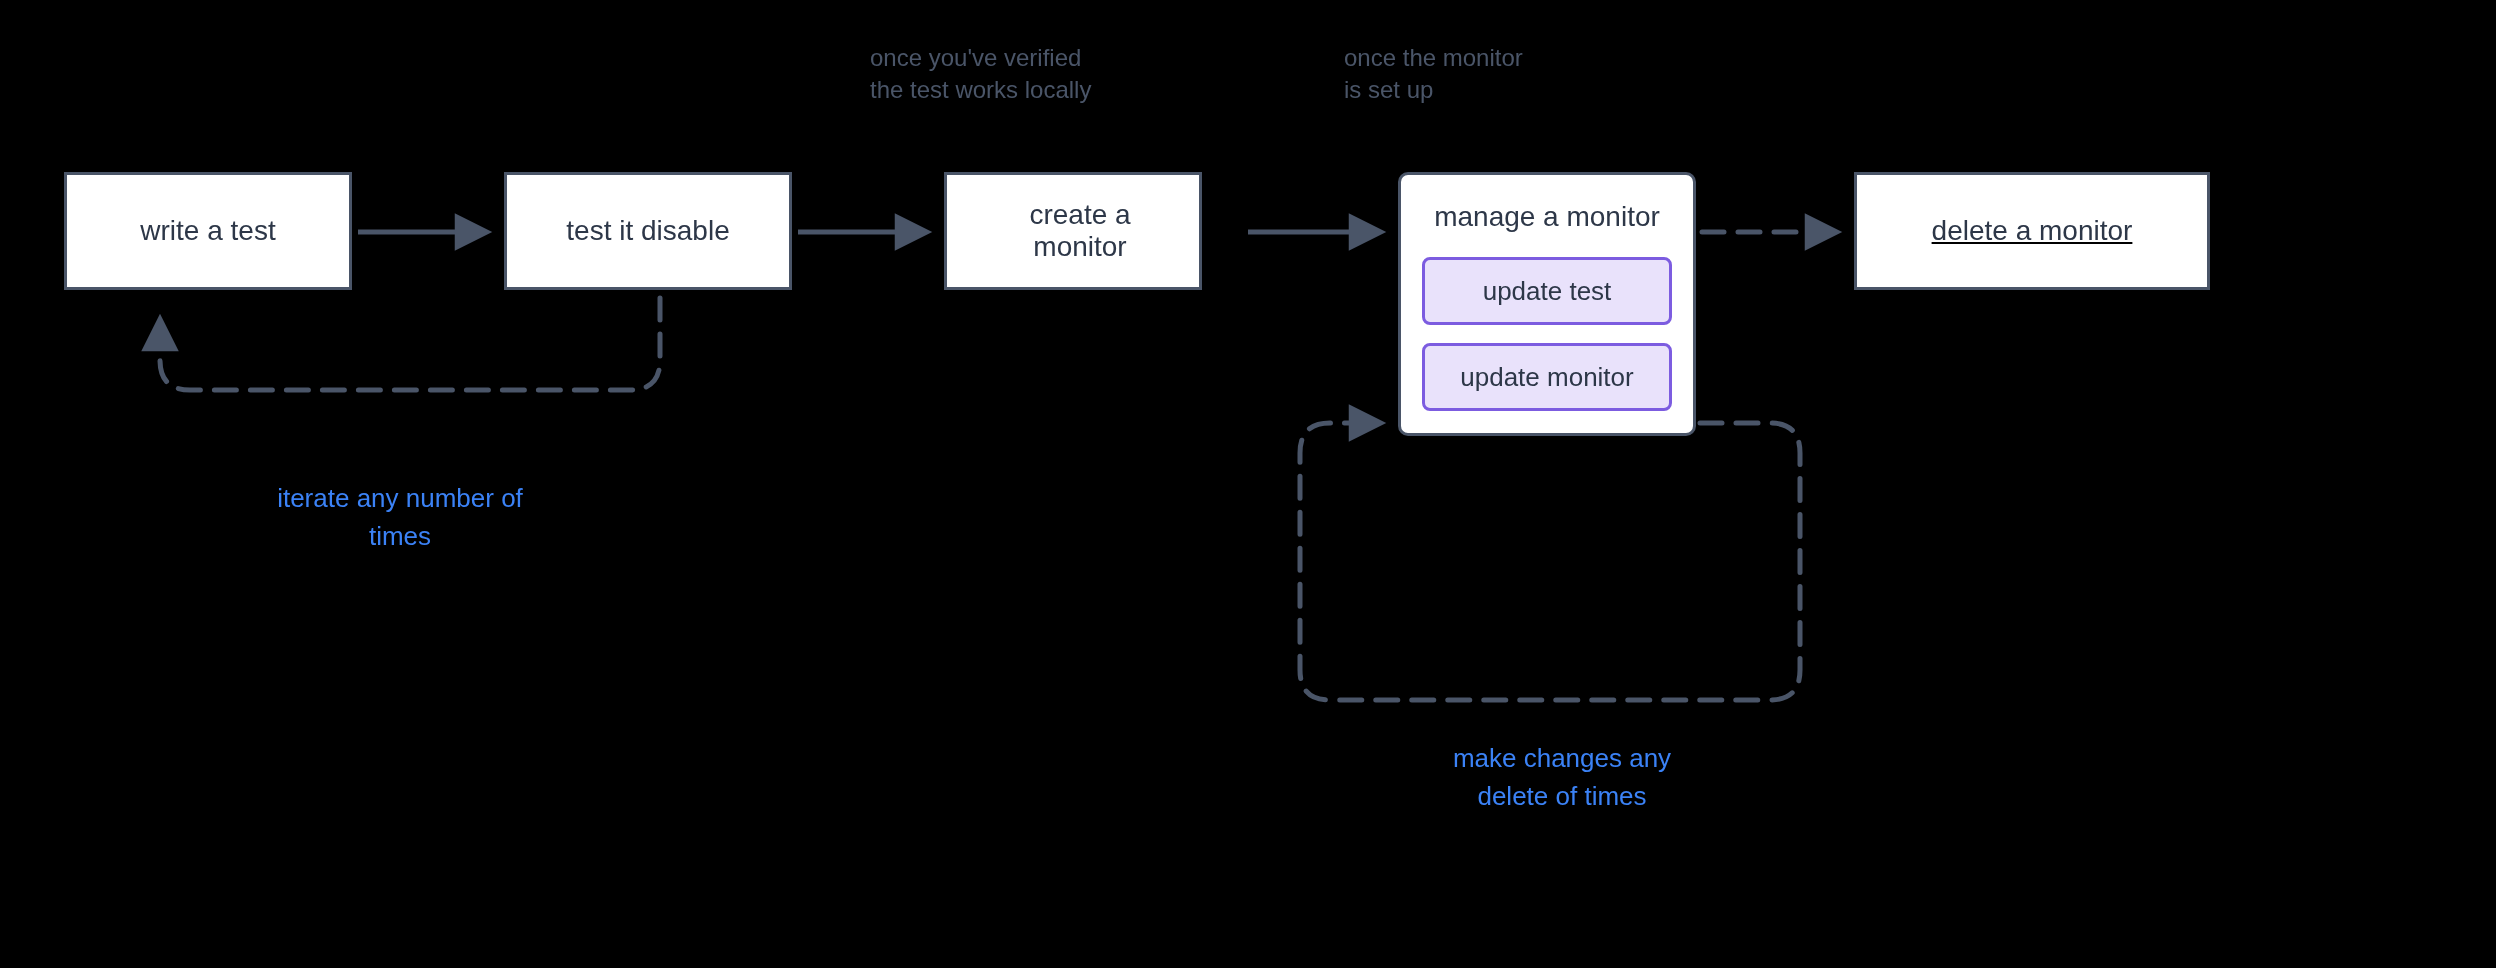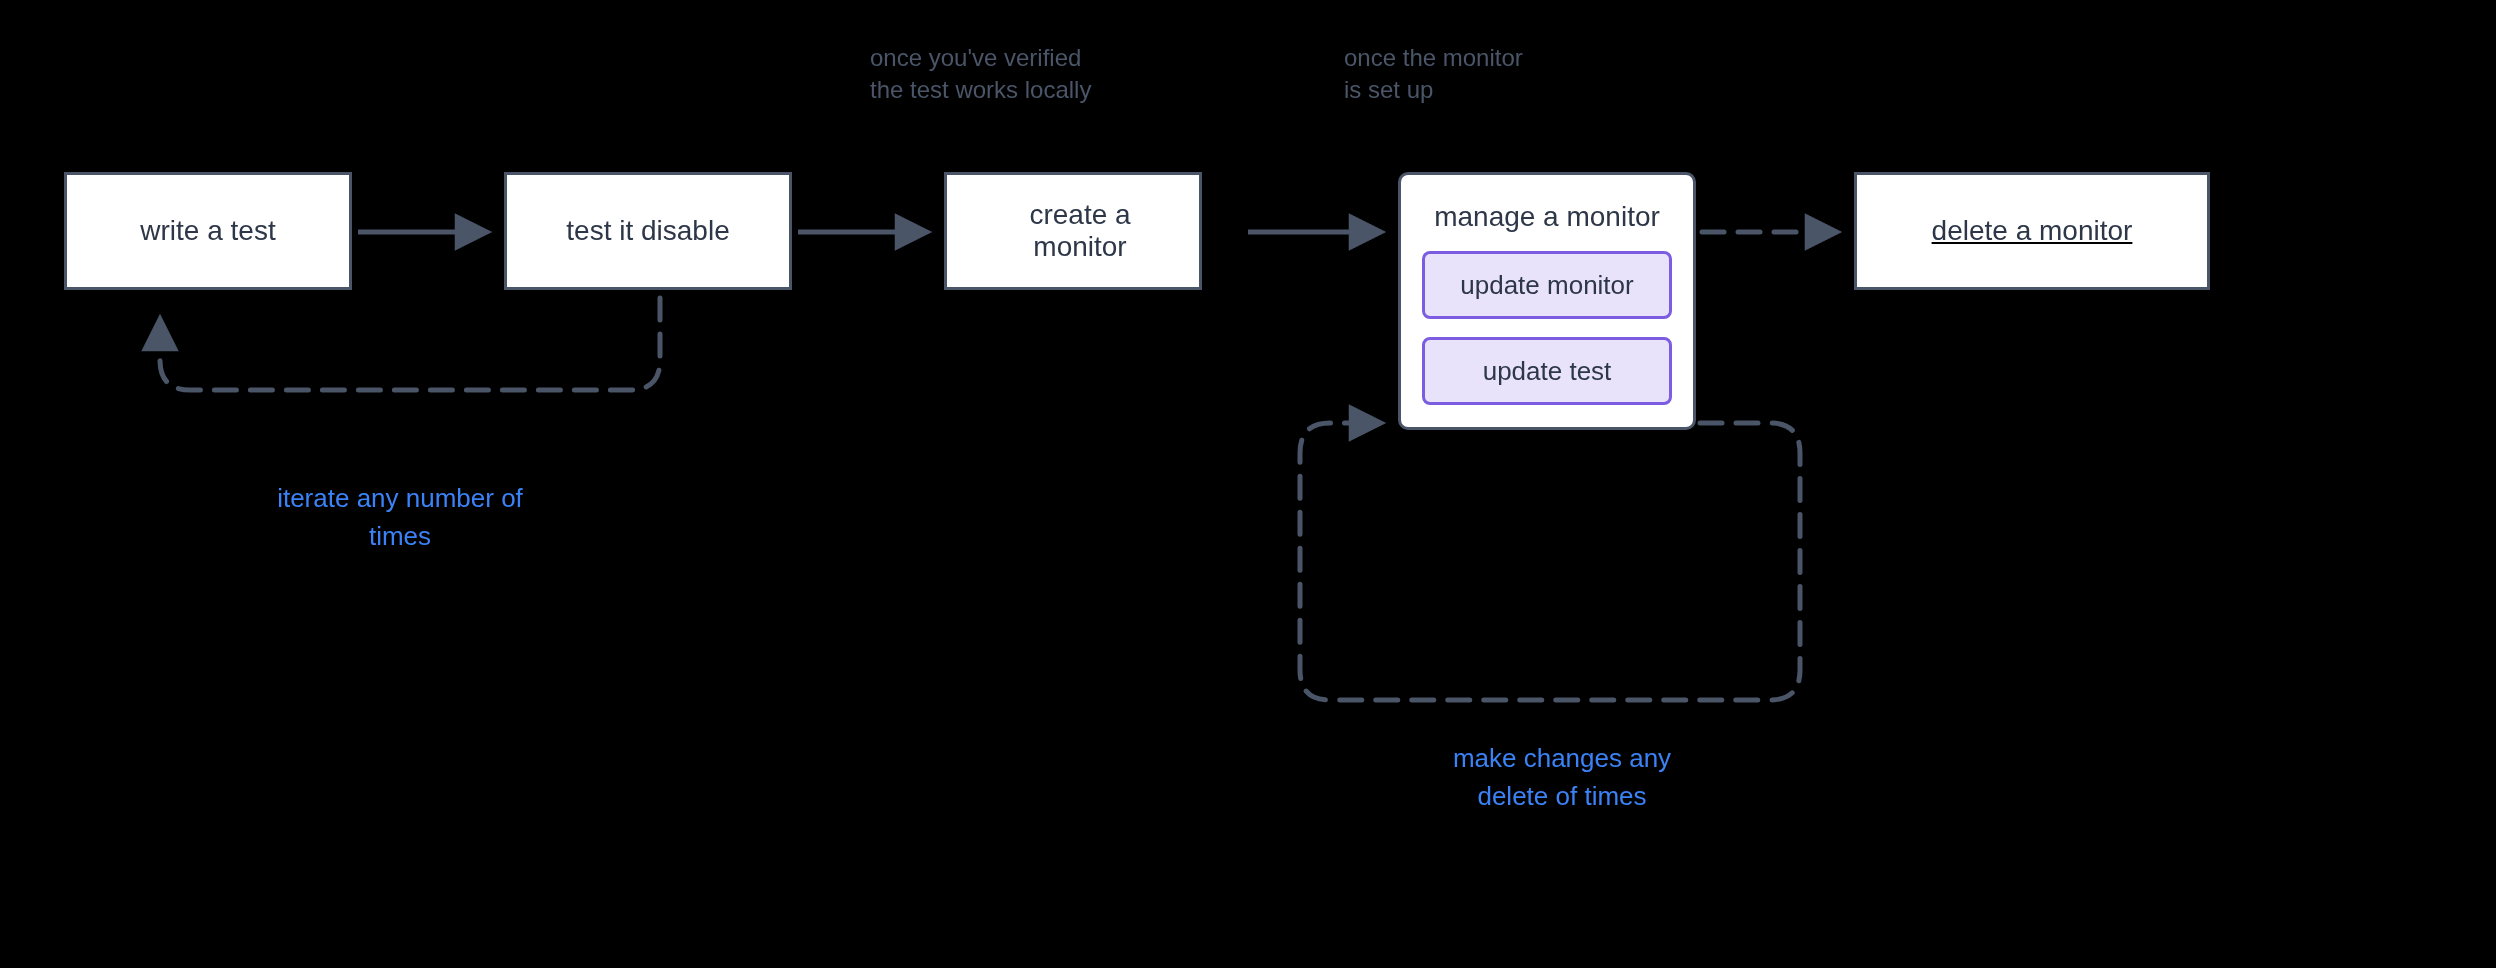--- a/index.html
+++ b/index.html
@@ -89,26 +89,26 @@
 
 <div class="step-box simple" style="left:504px; top:172px; width:288px; height:118px;">
   <span class="step-label">test it disable</span>
 </div>
 
 <div class="step-box simple" style="left:944px; top:172px; width:258px; height:118px;padding-left:38px;">
   <span class="step-label">create a monitor</span>
 </div>
 
 <div class="manage-container" style="left:1398px; top:172px; width:298px;">
-  <span class="step-label" style="">manage a monitor</span>
+  <span class="step-label" style="margin-bottom:6px;">manage a monitor</span>
+  <div class="sub-box">
+    <span class="sub-label">update test</span>
+  </div>
   <div class="sub-box">
     <span class="sub-label">update monitor</span>
-  </div>
-  <div class="sub-box">
-    <span class="sub-label">update test</span>
   </div>
 </div>
 
 <div class="step-box simple" style="left:1854px; top:172px; width:356px; height:118px;text-decoration:underline;">
   <span class="step-label">delete a monitor</span>
 </div>
 
 <div class="annotation" style="left:870px; top:42px; width:240px;">
   <span>once you've verified the test works locally</span>
 </div>

